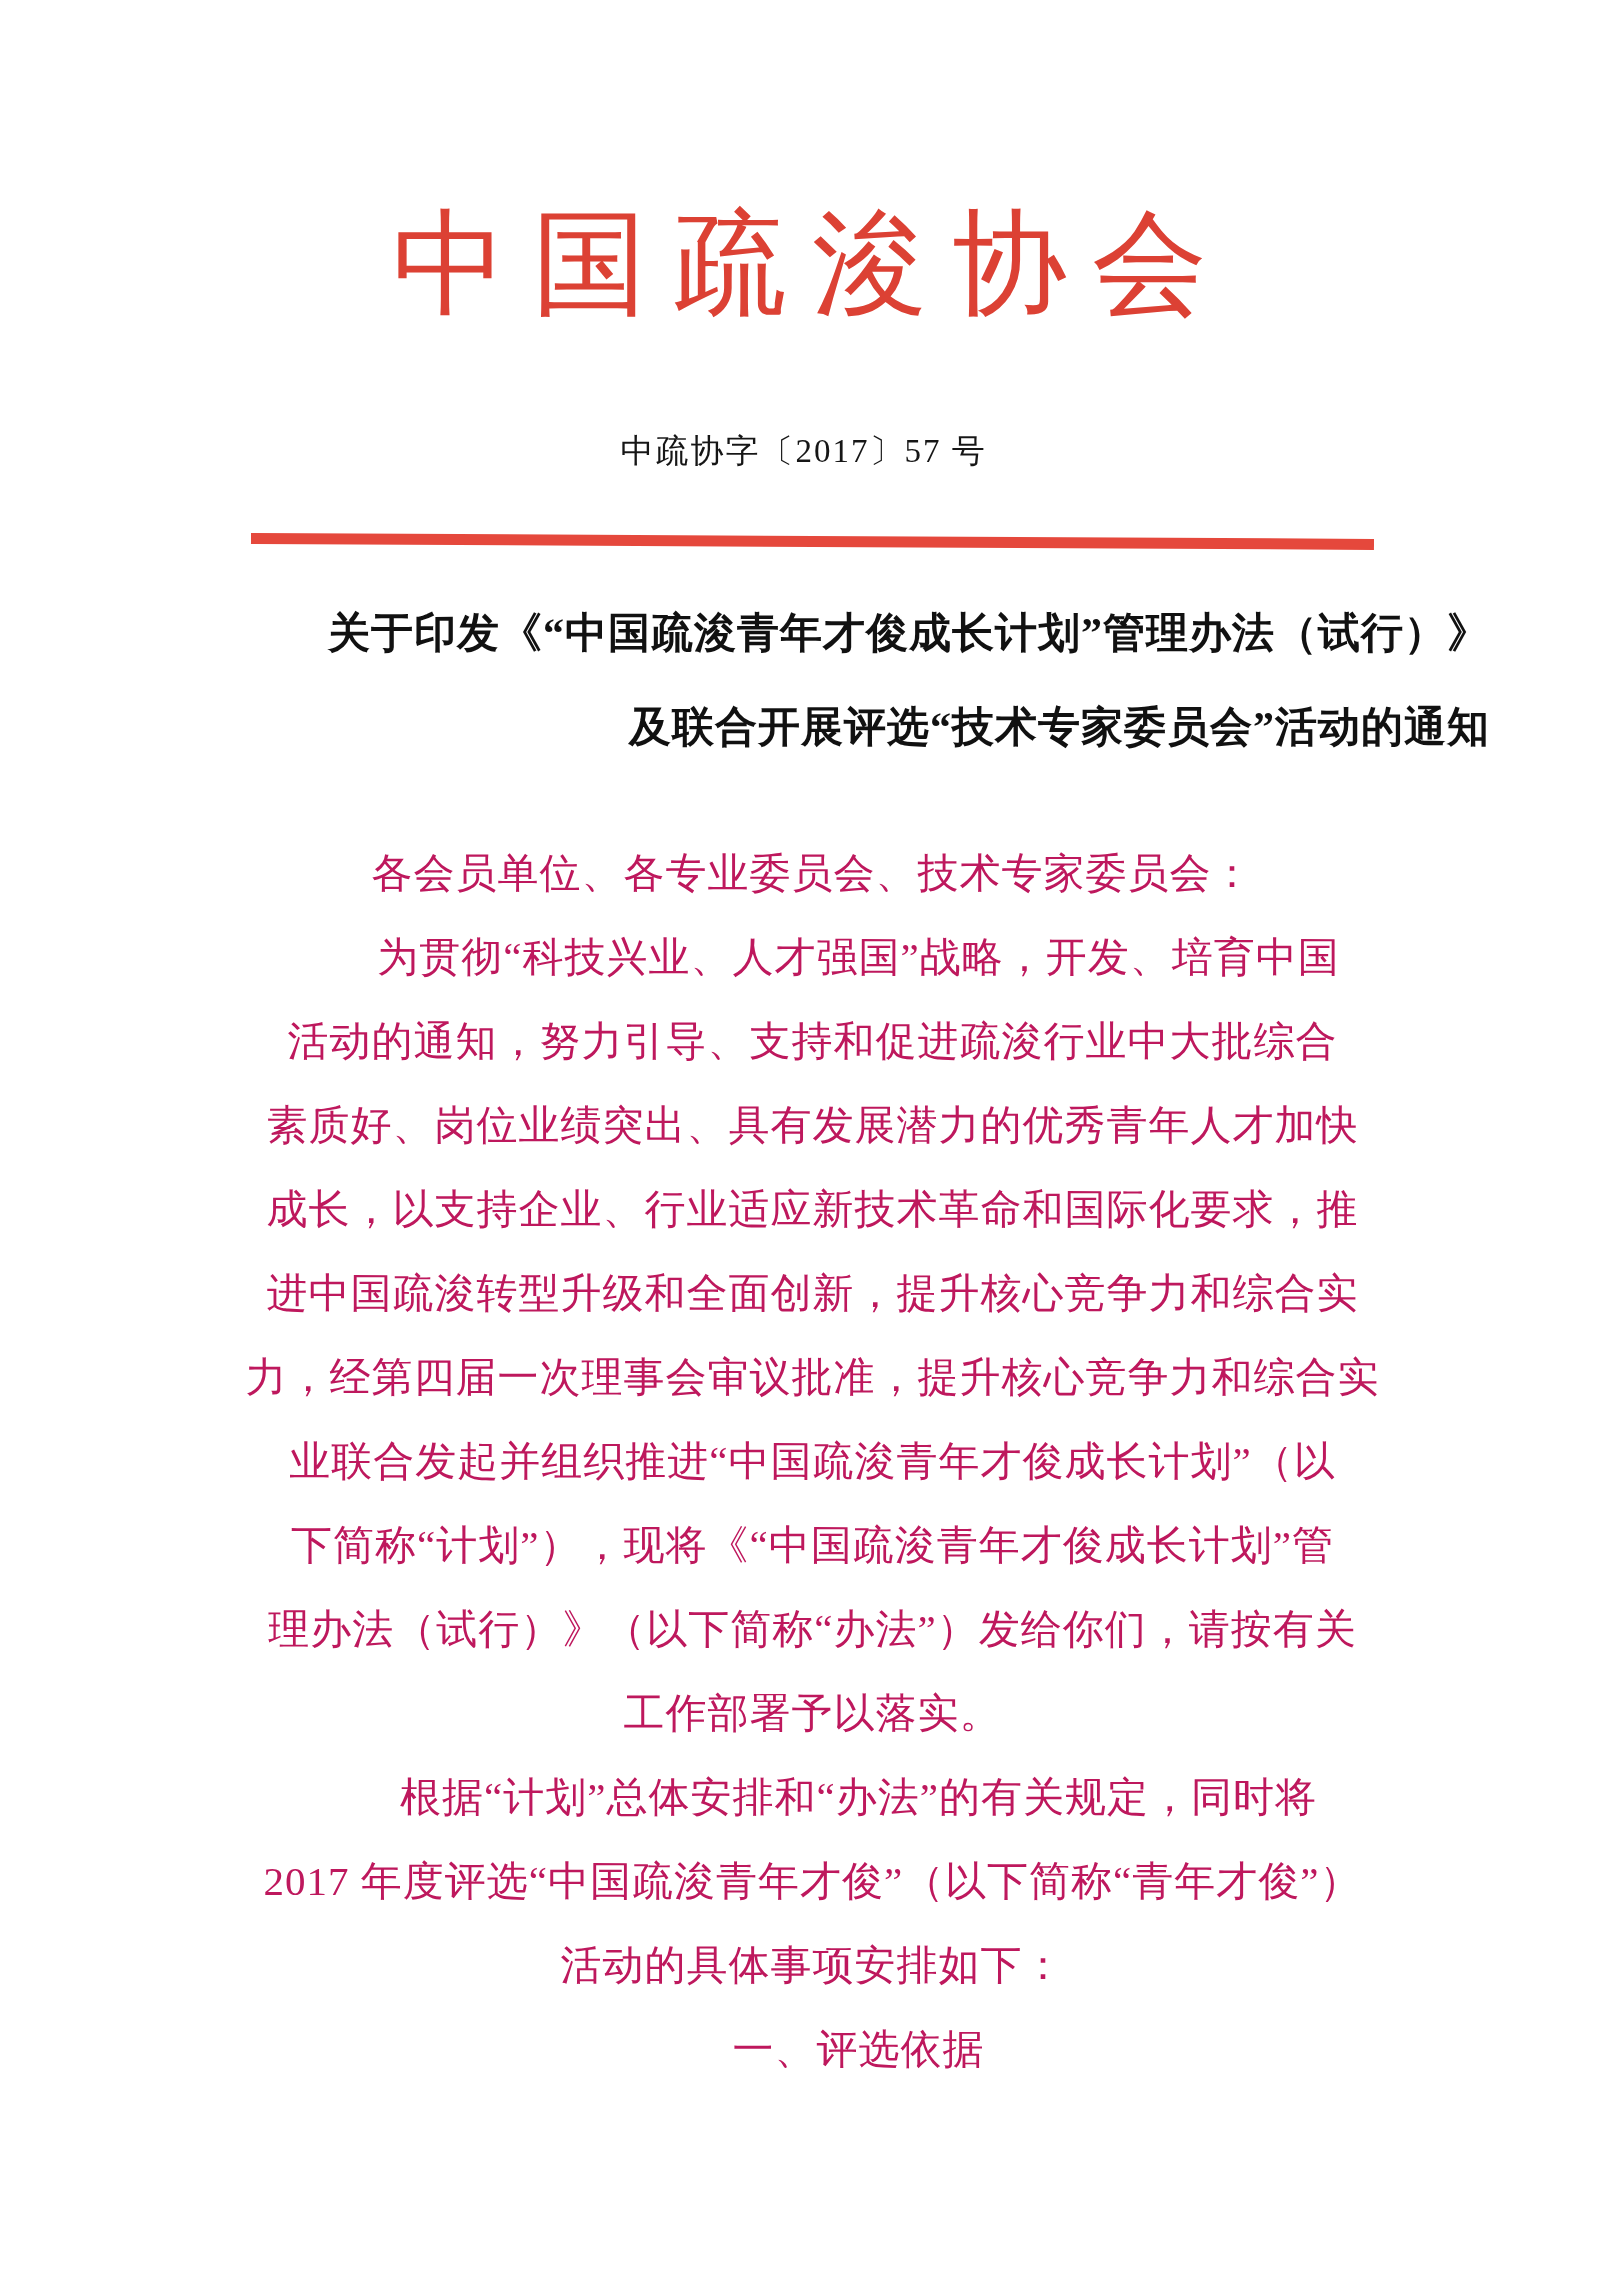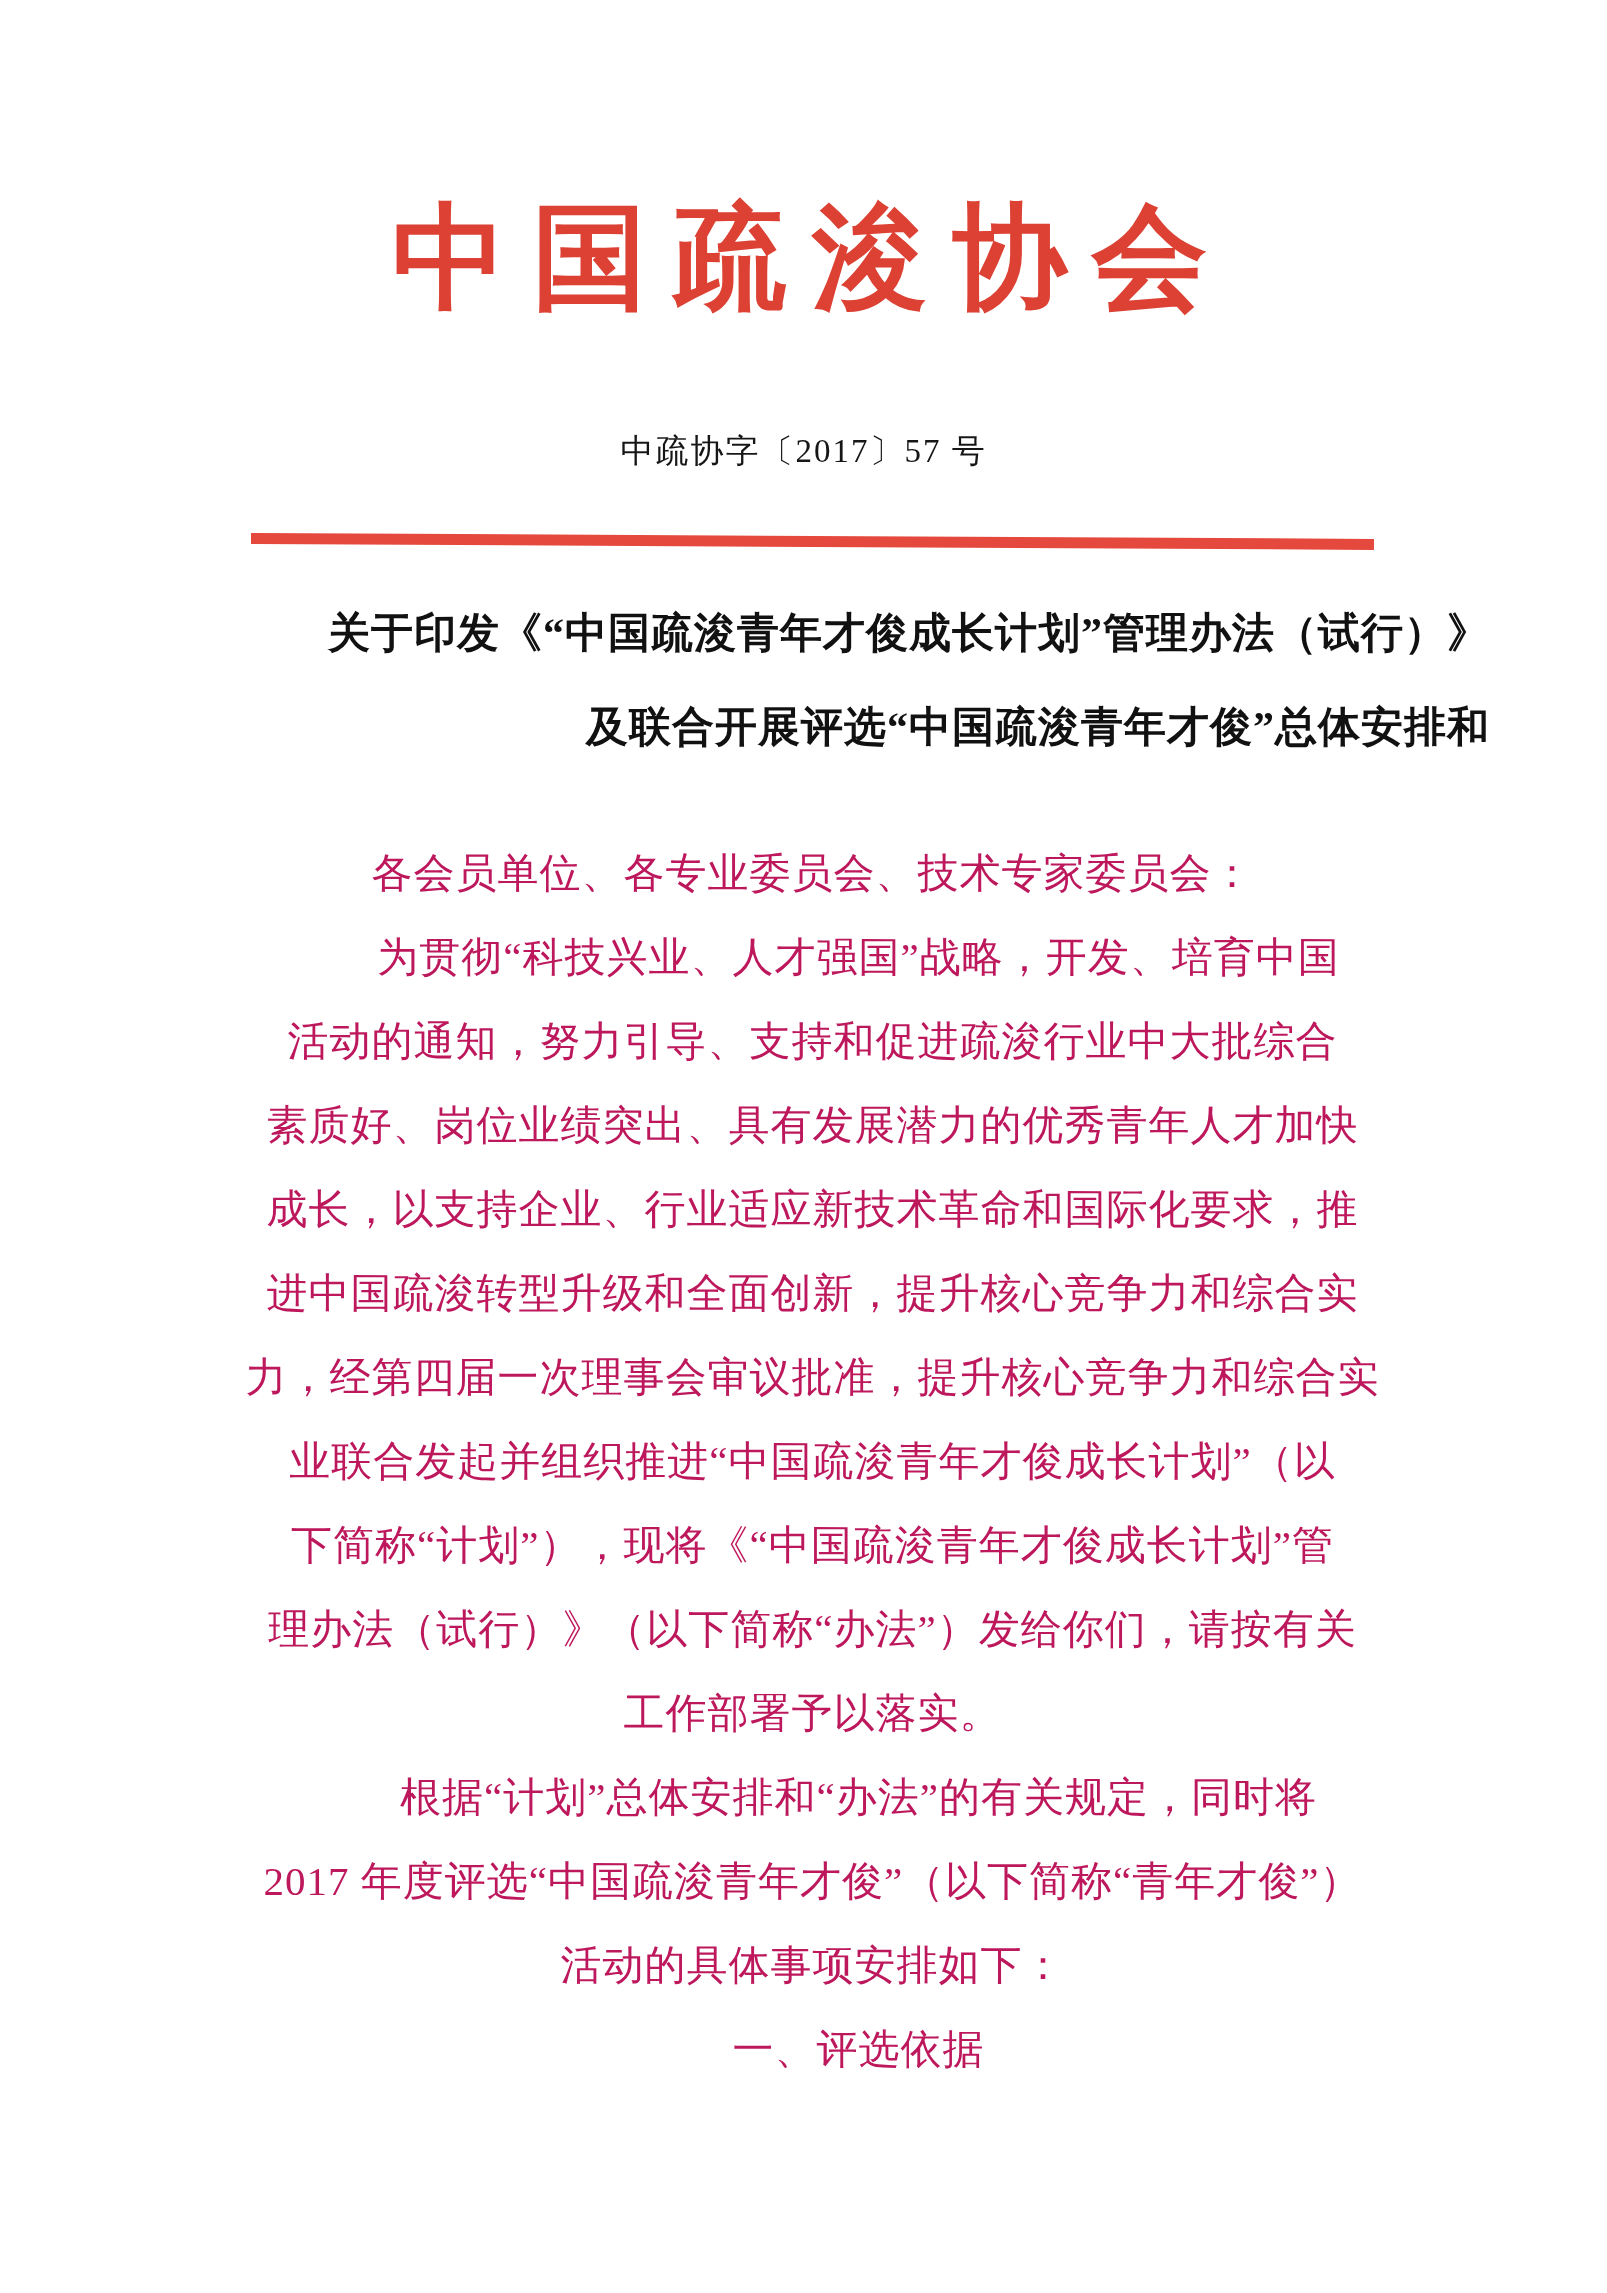--- a/index.html
+++ b/index.html
@@ -17,27 +17,27 @@
     width:1607px;
     height:2294px;
     margin:0 auto;
     background:#ffffff;
     overflow:hidden;
     color:var(--ink);
   }
   
   .org-name{
     position:absolute;
-    top:190px;
+    top:196px;
     left:0;
     width:100%;
     text-align:center;
     font-size:115px;
     line-height:137px;
-    font-weight:bold;
+    font-weight:normal;
     color:var(--header-red);
     letter-spacing:25px;
     padding-left:17px;
     box-sizing:border-box;
     white-space:nowrap;
   }
   .doc-number{
     position:absolute;
     top:429px;
     left:0;
@@ -97,21 +97,21 @@
 <div class="page">
 
   <div class="org-name">中国疏浚协会</div>
 
   <div class="doc-number">中疏协字〔2017〕57 号</div>
 
   <div class="red-rule"></div>
 
   <div class="doc-title">
     <div class="title-line">关于印发《“中国疏浚青年才俊成长计划”管理办法（试行）》</div>
-    <div class="title-line">及联合开展评选“中国疏浚青年才俊”总体安排和</div>
+    <div class="title-line">及联合开展评选“技术专家委员会”活动的通知</div>
   </div>
 
   <div class="body-block">
     <div class="line">各会员单位、各专业委员会、技术专家委员会：</div>
 
     <div class="line indent">为贯彻“科技兴业、人才强国”战略，开发、培育中国</div>
     <div class="line">活动的通知，努力引导、支持和促进疏浚行业中大批综合</div>
     <div class="line">素质好、岗位业绩突出、具有发展潜力的优秀青年人才加快</div>
     <div class="line">成长，以支持企业、行业适应新技术革命和国际化要求，推</div>
     <div class="line">进中国疏浚转型升级和全面创新，提升核心竞争力和综合实</div>

